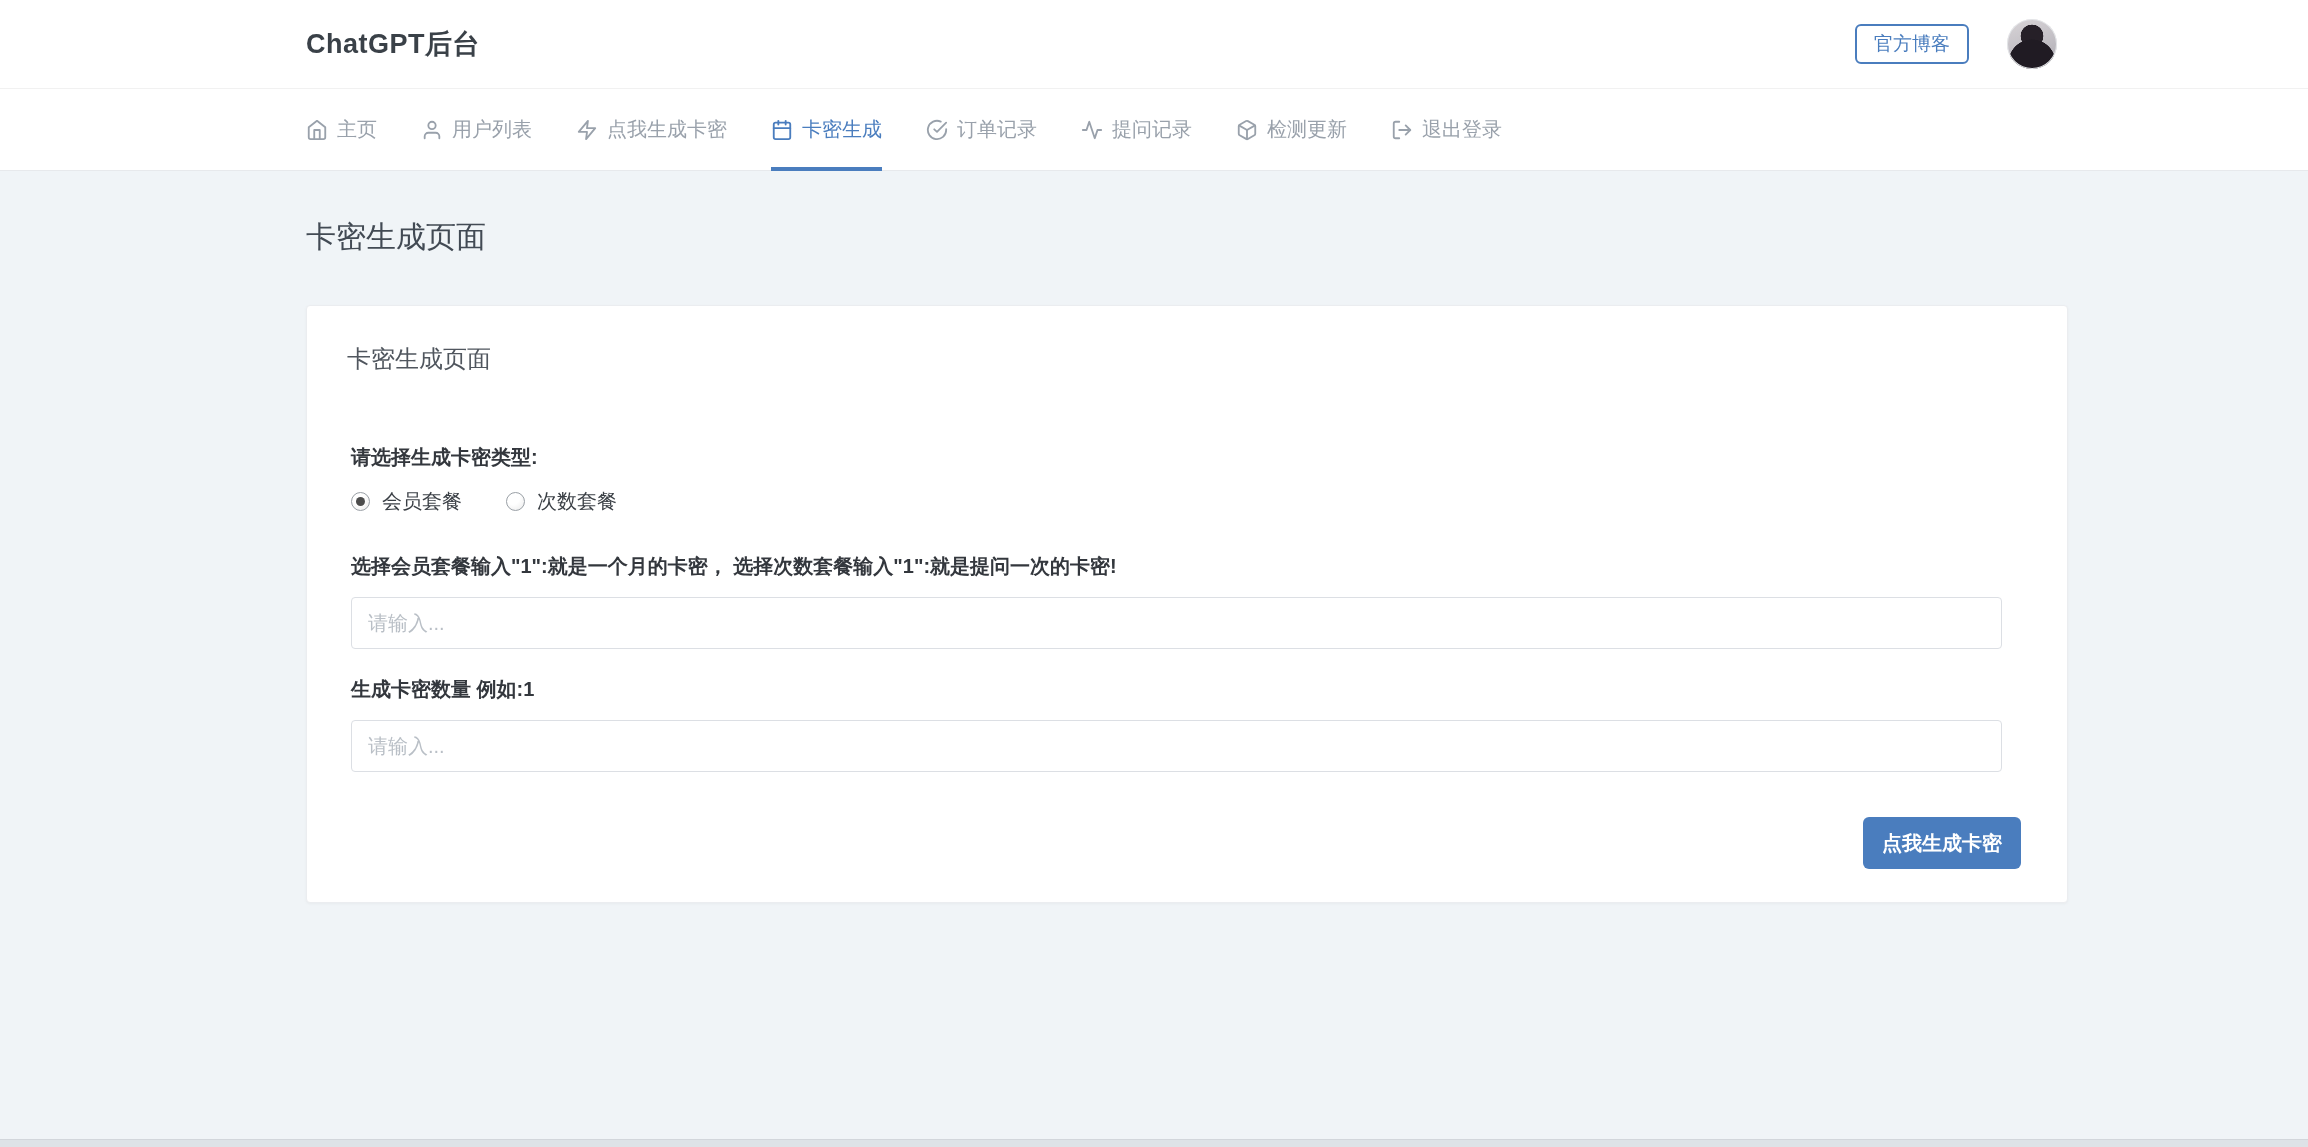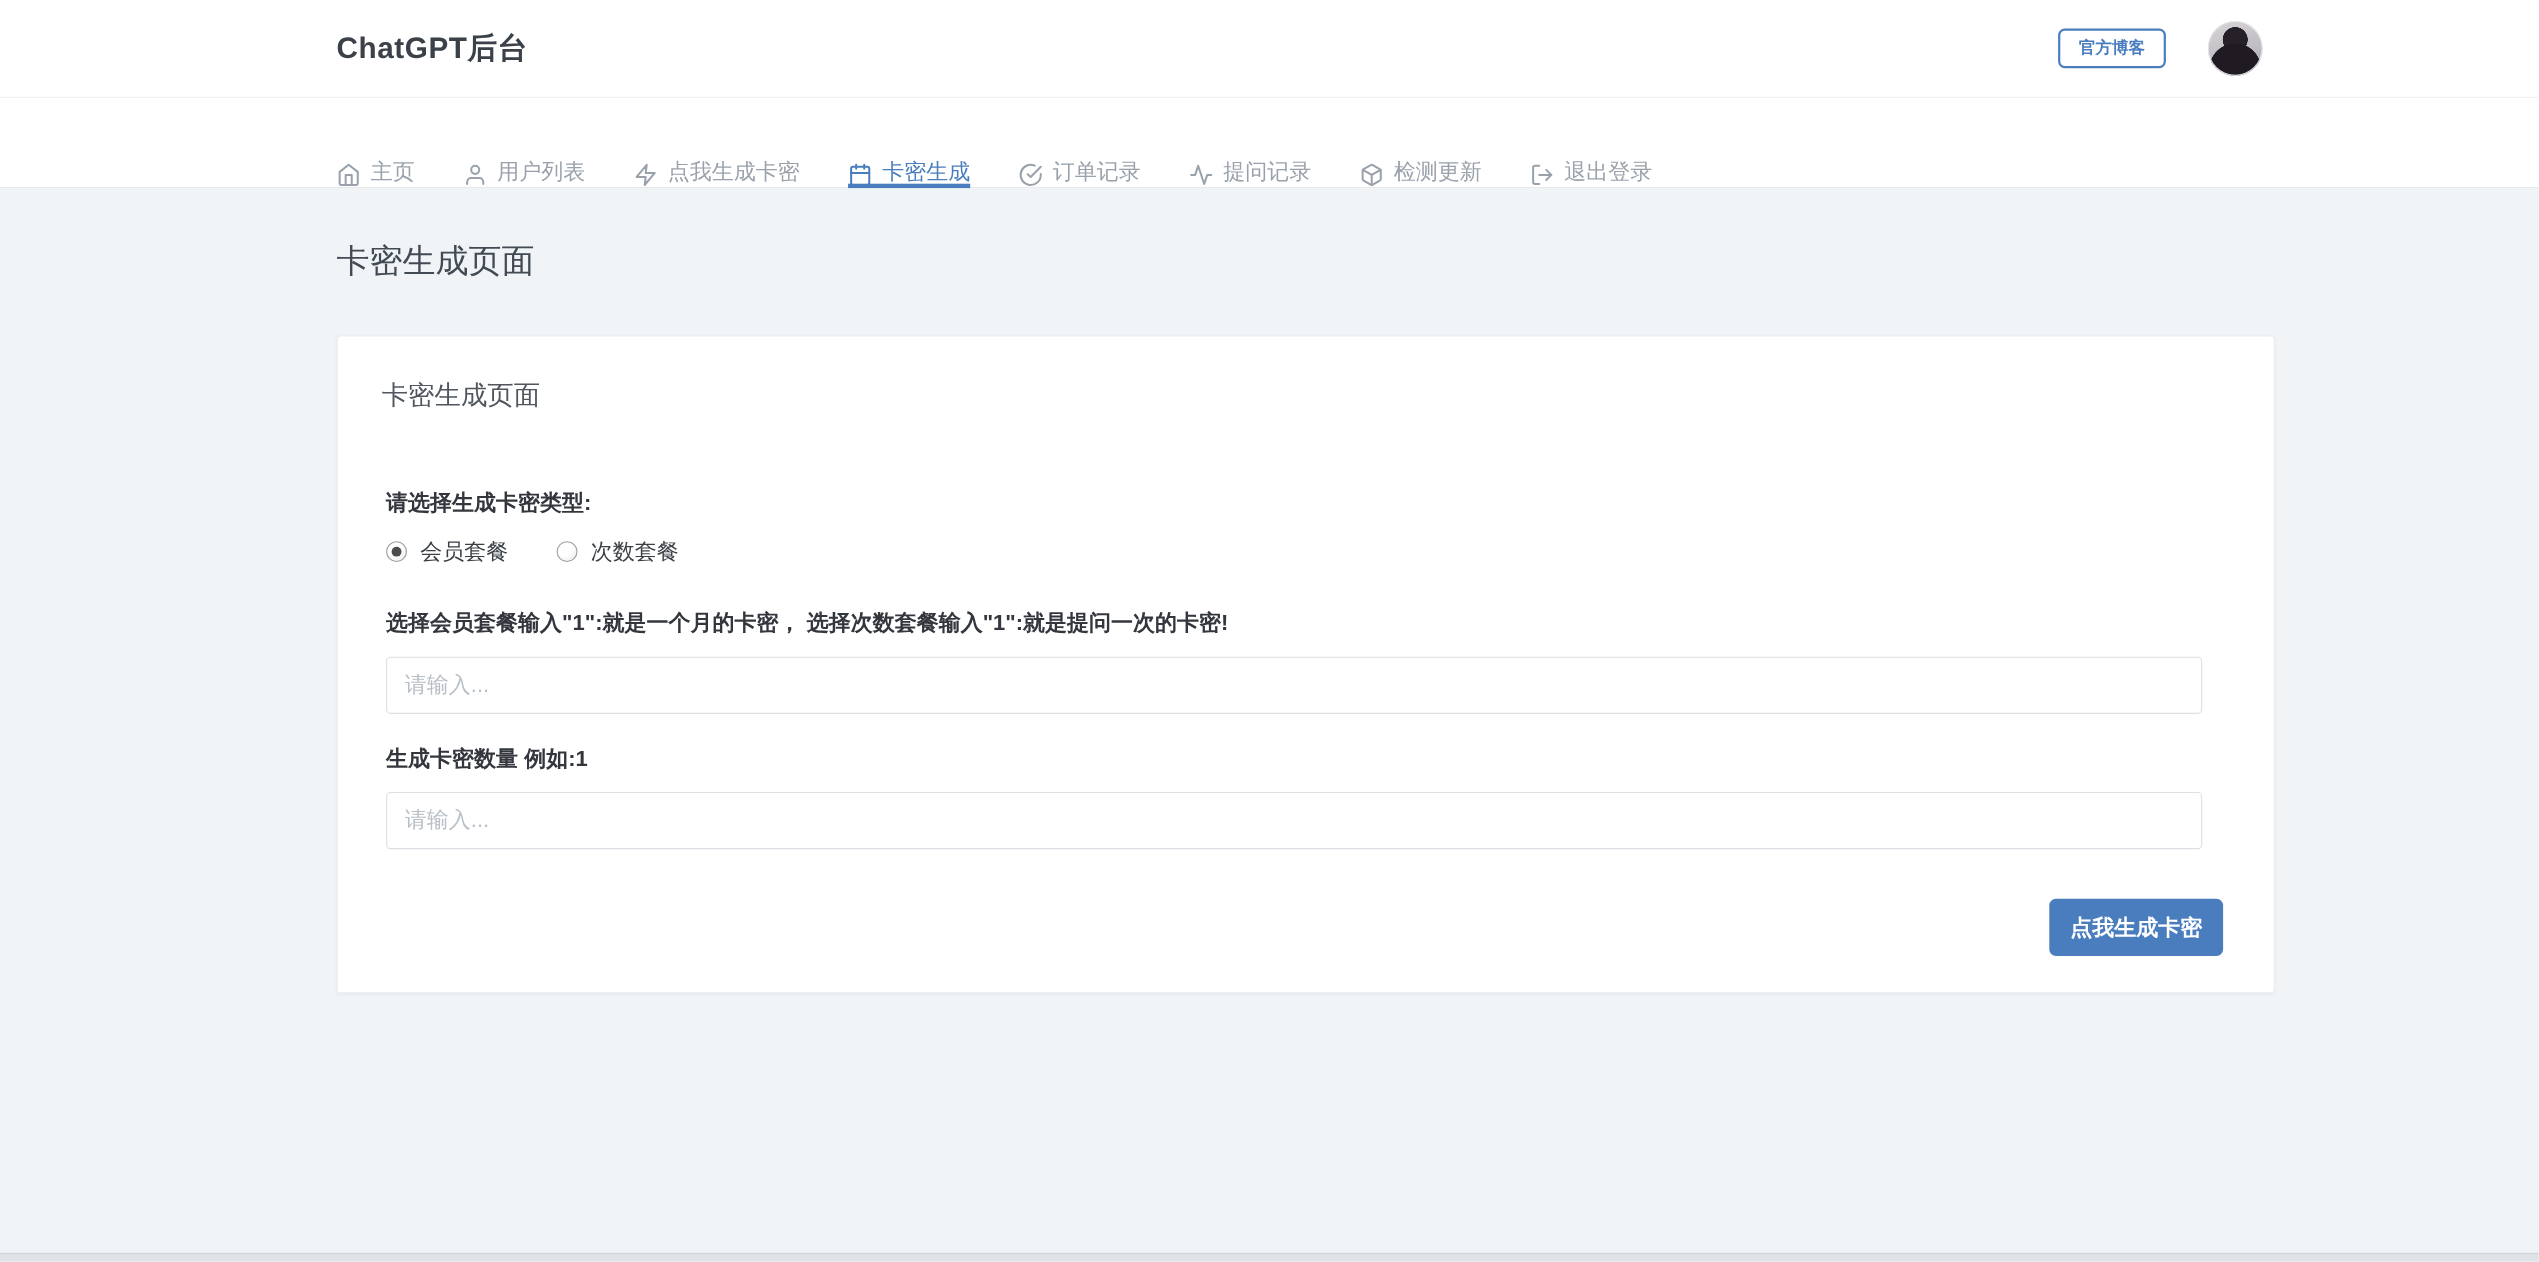--- a/index.html
+++ b/index.html
@@ -6,33 +6,33 @@
   body{font-family:"Liberation Sans","DejaVu Sans",sans-serif;background:#f0f4f7;}
   .app{position:relative;width:2308px;height:1147px;background:#f0f4f7;overflow:hidden;}
 
   
   .top-header{height:89px;background:#ffffff;border-bottom:1px solid #f1f1f1;
     display:flex;align-items:center;justify-content:space-between;
     padding:0 251px 0 306px;box-sizing:border-box;}
   .app-title{font-size:27px;font-weight:bold;color:#3a4148;letter-spacing:0.5px;}
   .header-right{display:flex;align-items:center;gap:38px;}
   .blog-btn{background:#ffffff;border:2px solid #4a7dbe;color:#4a7dbe;
-    font-family:inherit;font-size:15px;font-weight:bold;border-radius:6px;
+    font-family:inherit;font-size:19px;font-weight:normal;border-radius:6px;
     padding:7px 17px;cursor:pointer;line-height:1.2;}
   .avatar{width:50px;height:50px;border-radius:50%;
     background:
       radial-gradient(circle at 50% 88%, #201b23 0 46%, rgba(0,0,0,0) 47%),
       radial-gradient(circle at 50% 34%, #262028 0 27%, rgba(0,0,0,0) 28%),
       linear-gradient(160deg,#d9d5d8 0%,#bfbcc2 60%,#a9a6ad 100%);
     box-shadow:0 0 0 1px #e3e5e8 inset;cursor:pointer;}
 
   
   .main-nav{height:82px;background:#ffffff;border-bottom:1px solid #e7e9ec;
     display:flex;align-items:stretch;gap:44px;padding:0 0 0 306px;box-sizing:border-box;}
-  .nav-item{display:flex;align-items:flex-end;gap:9px;font-size:20px;color:#99a1ab;
+  .nav-item{display:flex;align-items:center;gap:9px;font-size:20px;color:#99a1ab;
     cursor:pointer;position:relative;text-decoration:none;white-space:nowrap;}
   .nav-item svg{width:22px;height:22px;stroke:currentColor;fill:none;
     stroke-width:2;stroke-linecap:round;stroke-linejoin:round;}
   .nav-item.active{color:#4a7dbe;}
   .nav-item.active::after{content:"";position:absolute;left:0;right:0;bottom:-1px;
     height:4px;background:#4a7dbe;}
 
   
   .main-area{padding:0 0 0 306px;}
   .page-title{font-size:30px;font-weight:400;color:#424a54;margin:46px 0 0 0;}

